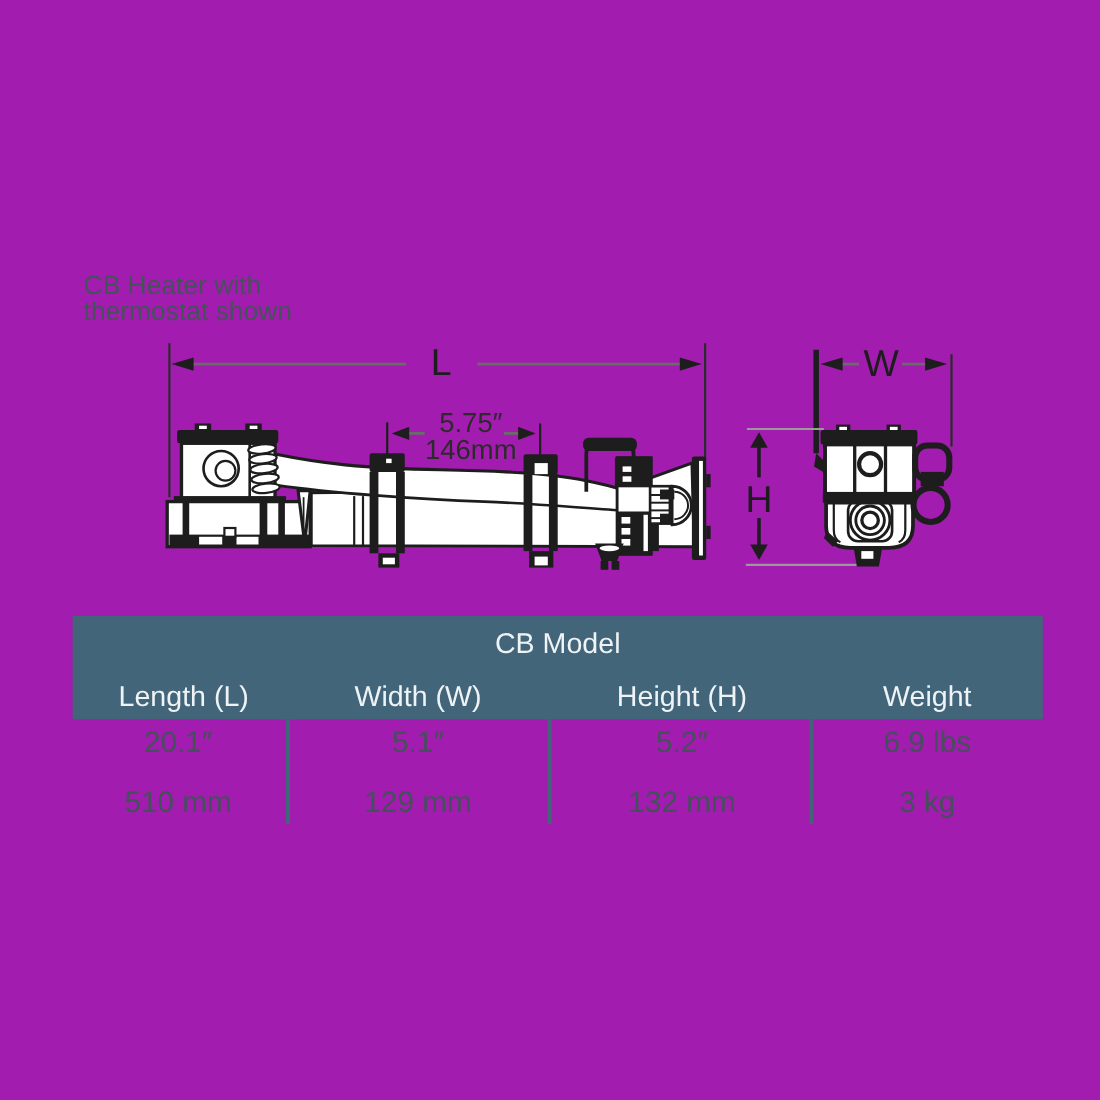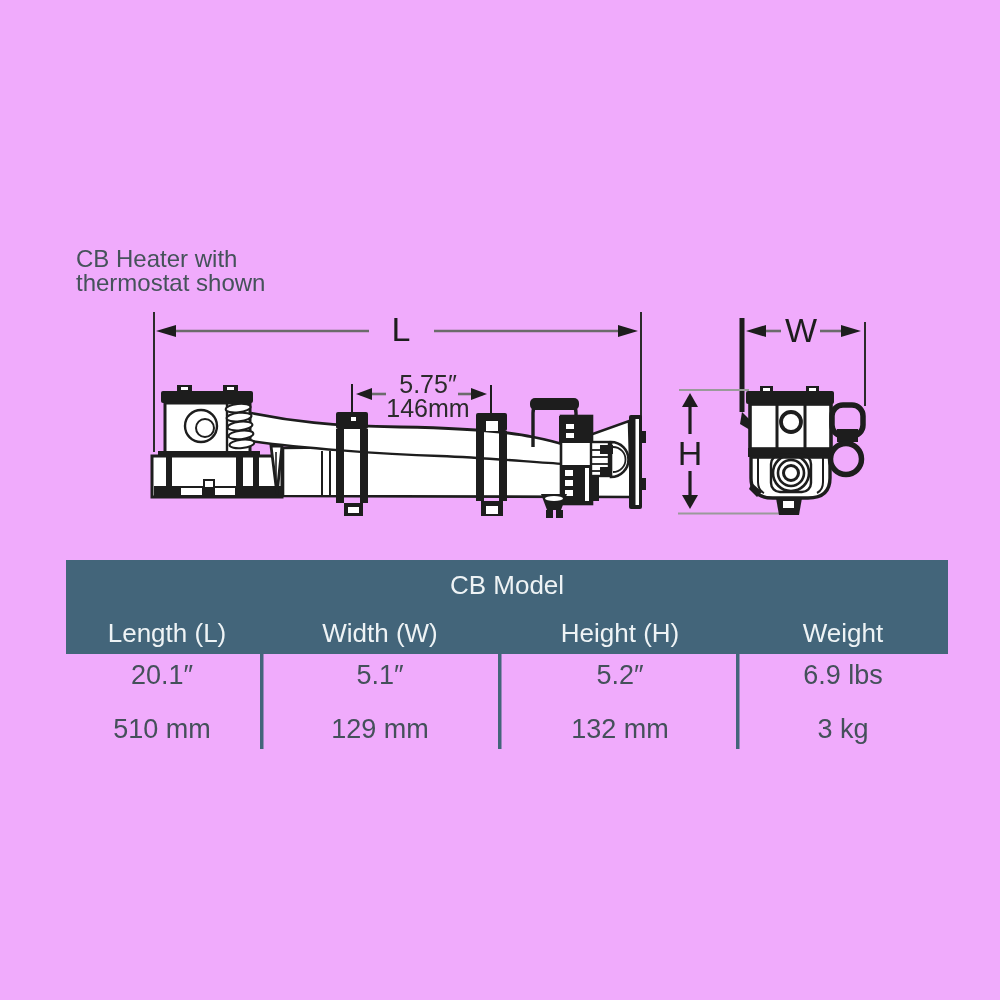--- a/index.html
+++ b/index.html
@@ -1,16 +1,16 @@
 <!DOCTYPE html>
 <html><head>
 <meta charset="utf-8">
 <style>
   html,body{margin:0;padding:0;background:#ffffff;}
-  #page{position:relative;width:1000px;height:1000px;background:#f0abfc;overflow:hidden;
+  #page{position:relative;width:1000px;height:1000px;background:#a21caf;overflow:hidden;
         font-family:"Liberation Sans", sans-serif;}
   svg{position:absolute;left:0;top:0;}
   text{font-family:"Liberation Sans", sans-serif;}
 </style>
 </head>
 <body>
 <div id="page">
 <svg width="1000" height="1000" viewBox="0 0 1000 1000">
 
   <g fill="#45525a" font-size="24">

